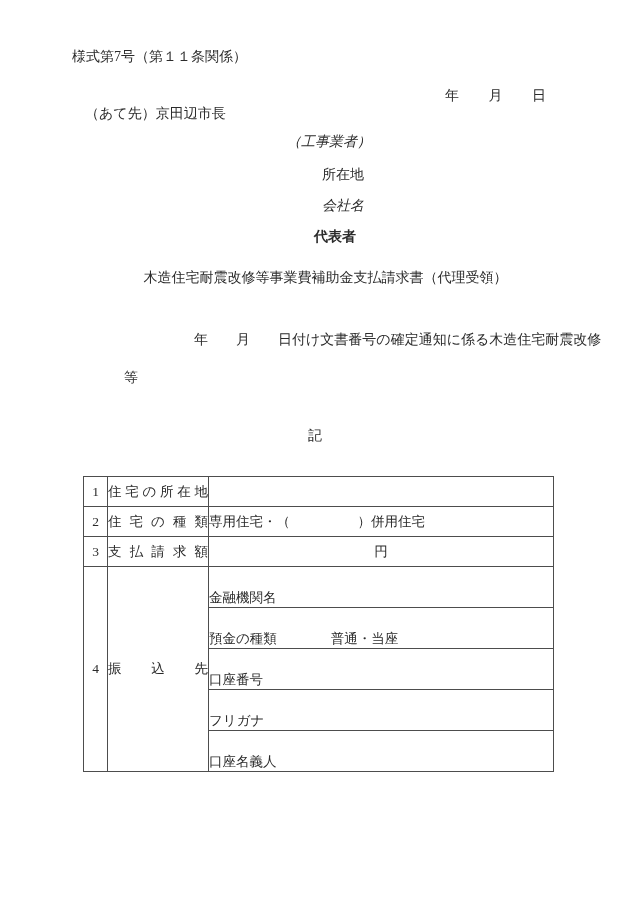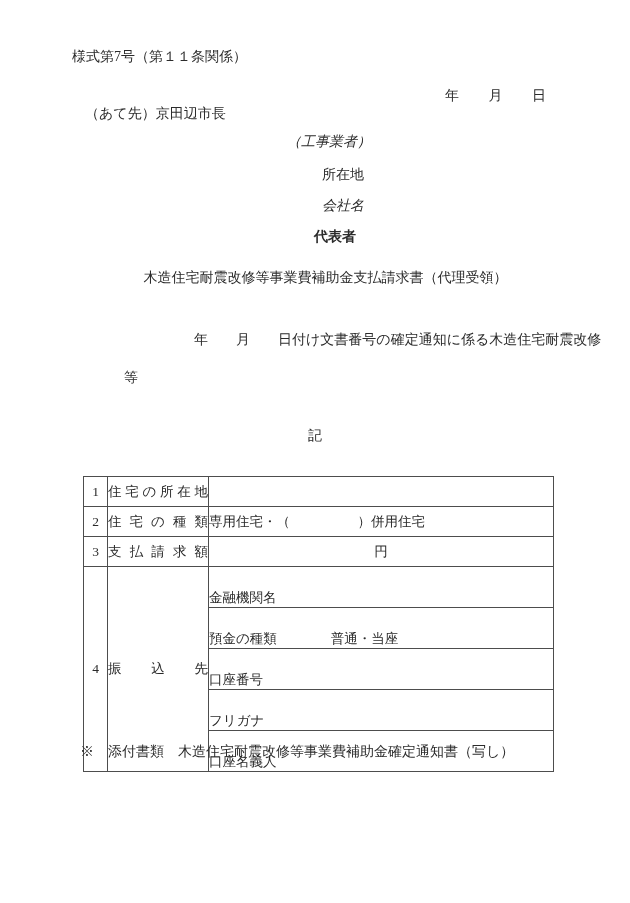--- a/index.html
+++ b/index.html
@@ -148,15 +148,14 @@
       </tr>
       <tr class="r-sub">
         <td class="value sub">フリガナ</td>
       </tr>
       <tr class="r-sub">
         <td class="value sub">口座名義人</td>
       </tr>
     </tbody>
   </table>
 
-  <div class="abs t14 footnote">※　添付書類　木造住宅耐震改修等事業費補助金確定通知書（写し）</div>
 
 </div>
 
 </body></html>

